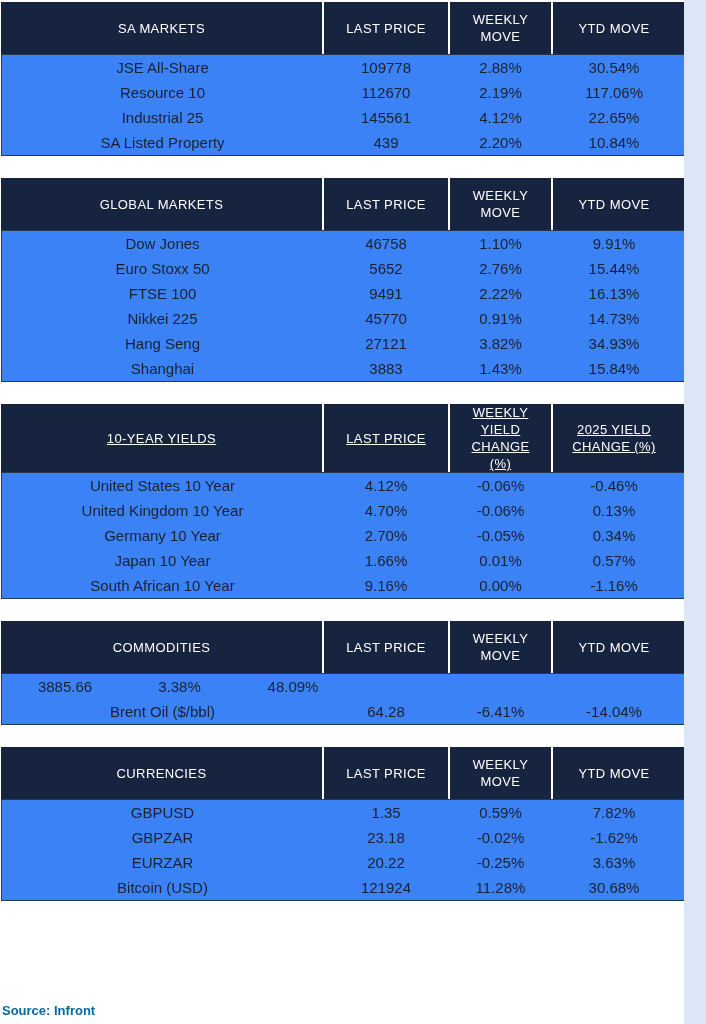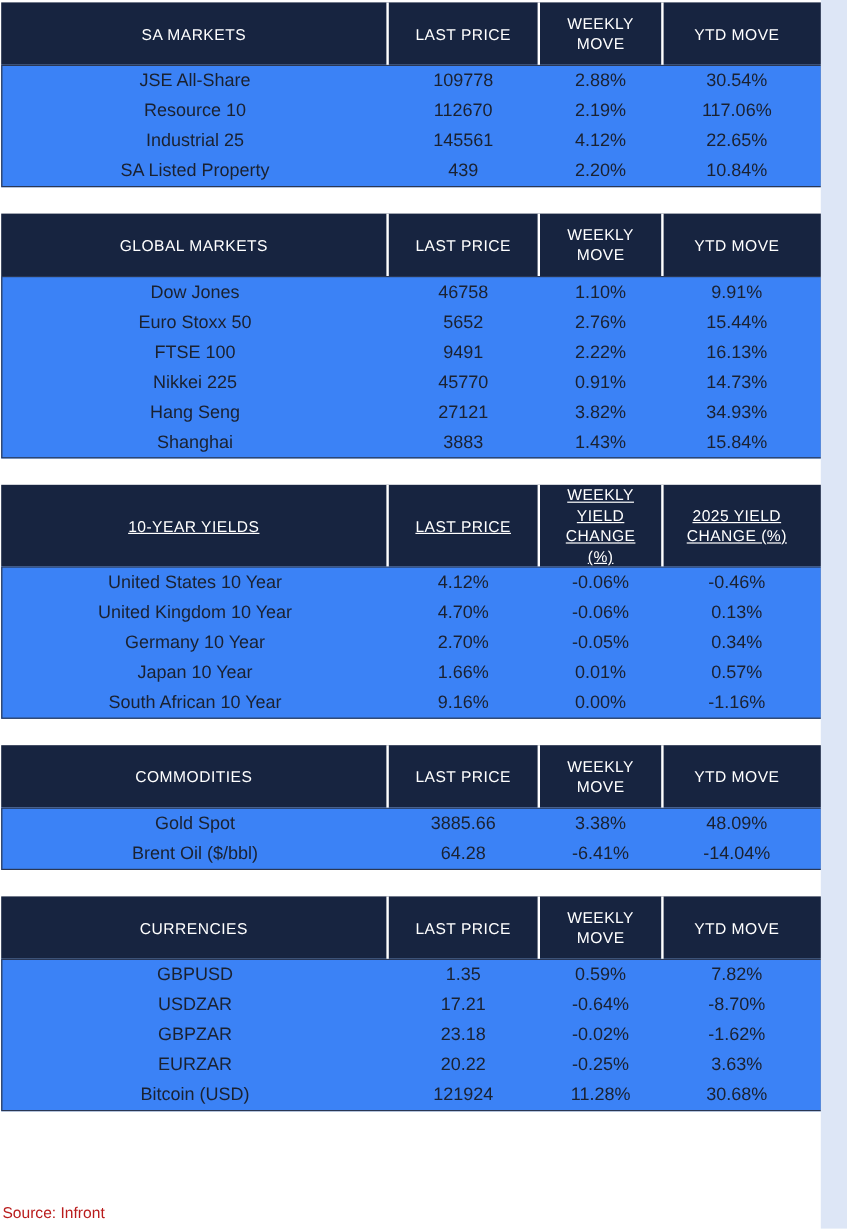--- a/index.html
+++ b/index.html
@@ -59,21 +59,22 @@
     box-sizing:border-box;
     text-align:center;
     font-size:15px;
     color:var(--body-text);
     white-space:nowrap;
   }
   .source{
     position:absolute;
     top:1003px;left:2px;
     font-size:13px;
-    color:#b91c1c;
+    color:#0369a1;
+    font-weight:bold;
   }
 </style>
 </head>
 <body>
 
 <div class="content">
     <div class="table-section">
       <div class="thead">
         <div class="th c0">SA MARKETS</div>
         <div class="th c1">LAST PRICE</div>
@@ -195,21 +196,20 @@
     </div>
     <div class="table-section">
       <div class="thead">
         <div class="th c0">COMMODITIES</div>
         <div class="th c1">LAST PRICE</div>
         <div class="th c2">WEEKLY MOVE</div>
         <div class="th c3">YTD MOVE</div>
       </div>
       <div class="tbody">
         <div class="row">
-          <div class="td c0">Gold Spot</div>
           <div class="td c1">3885.66</div>
           <div class="td c2">3.38%</div>
           <div class="td c3">48.09%</div>
         </div>
         <div class="row">
           <div class="td c0">Brent Oil ($/bbl)</div>
           <div class="td c1">64.28</div>
           <div class="td c2">-6.41%</div>
           <div class="td c3">-14.04%</div>
         </div>
@@ -221,26 +221,20 @@
         <div class="th c1">LAST PRICE</div>
         <div class="th c2">WEEKLY MOVE</div>
         <div class="th c3">YTD MOVE</div>
       </div>
       <div class="tbody">
         <div class="row">
           <div class="td c0">GBPUSD</div>
           <div class="td c1">1.35</div>
           <div class="td c2">0.59%</div>
           <div class="td c3">7.82%</div>
-        </div>
-        <div class="row">
-          <div class="td c0">USDZAR</div>
-          <div class="td c1">17.21</div>
-          <div class="td c2">-0.64%</div>
-          <div class="td c3">-8.70%</div>
         </div>
         <div class="row">
           <div class="td c0">GBPZAR</div>
           <div class="td c1">23.18</div>
           <div class="td c2">-0.02%</div>
           <div class="td c3">-1.62%</div>
         </div>
         <div class="row">
           <div class="td c0">EURZAR</div>
           <div class="td c1">20.22</div>

